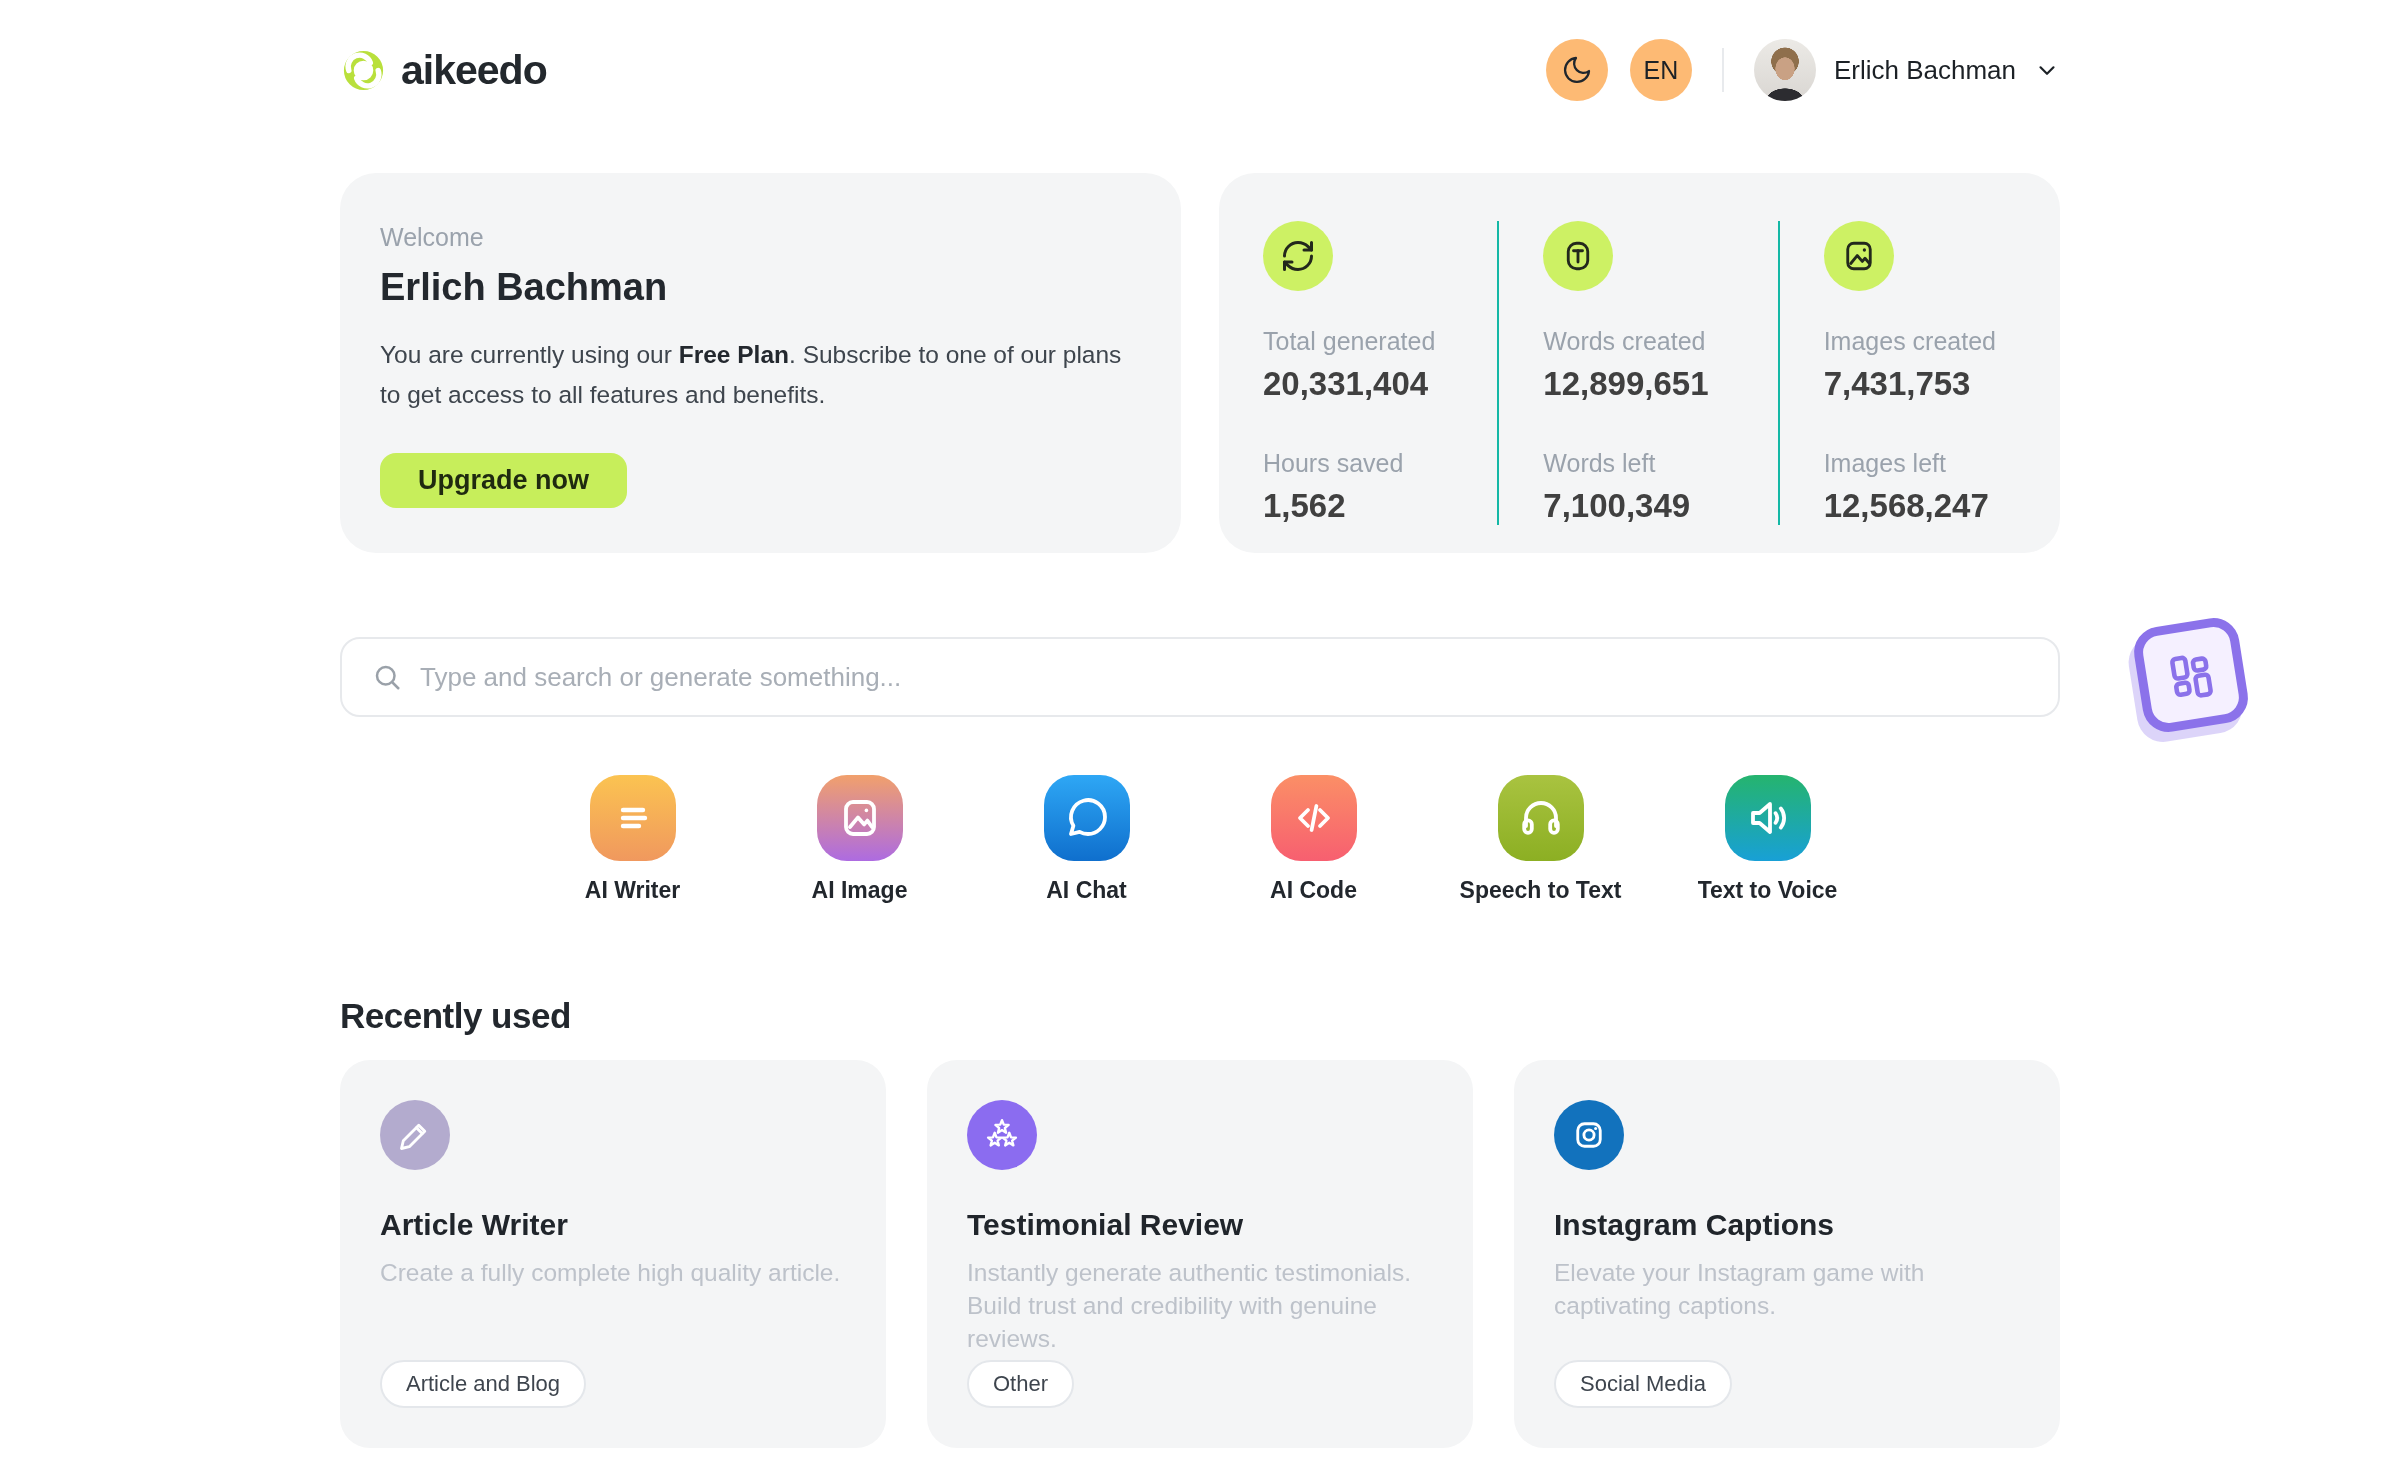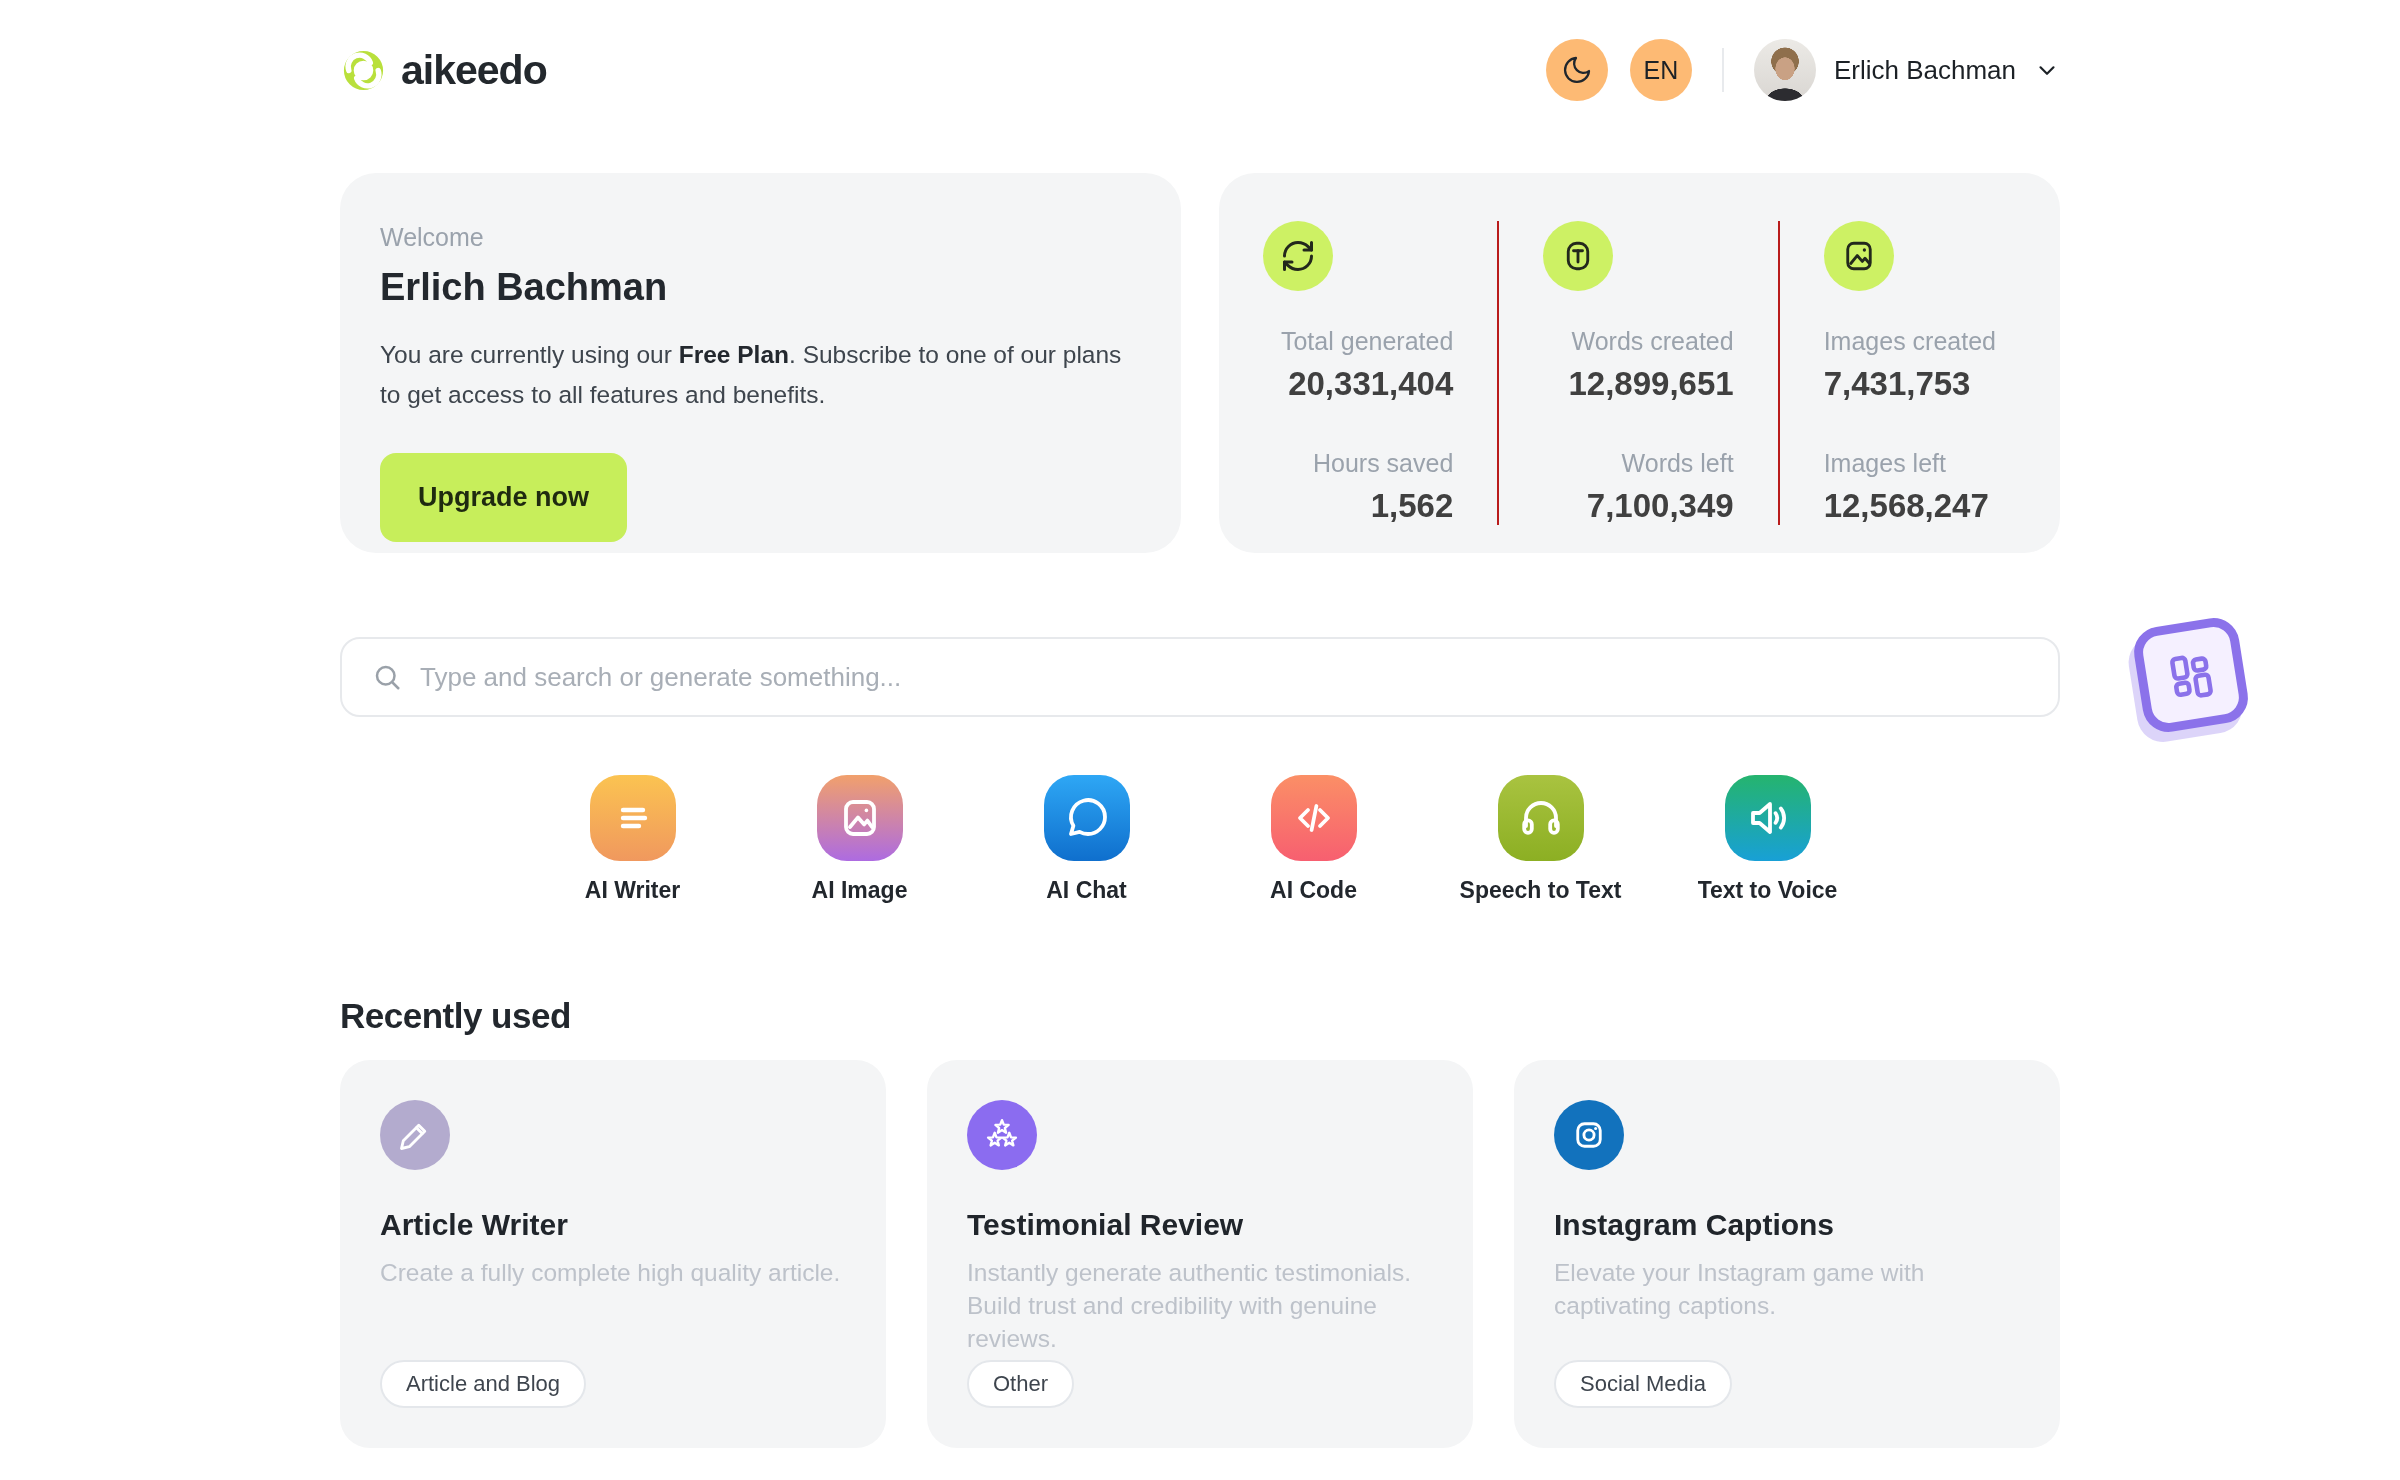--- a/index.html
+++ b/index.html
@@ -33,26 +33,26 @@
 
   
   .top-cards { display:grid; grid-template-columns:1fr 1fr; gap:38px; margin-top:61px; }
   .card { background:#f4f5f6; border-radius:36px; }
   .welcome-card { height:380px; padding:50px 40px 0 40px; }
   .welcome-label { font-size:25px; color:#9aa2ac; }
   .welcome-name { font-size:38px; font-weight:700; color:#23282e; margin-top:14px; }
   .welcome-msg { font-size:24.5px; line-height:40px; color:#3e454d; margin-top:26px; max-width:770px; }
   .welcome-msg strong { color:#23282e; }
   .upgrade-btn { display:inline-block; margin-top:38px; border:none; border-radius:16px;
-    padding:29px 38px; font-size:27px; font-weight:600; color:#1f2a10; cursor:pointer;
+    padding:12px 38px; font-size:27px; font-weight:600; color:#1f2a10; cursor:pointer;
     font-family:"Liberation Sans", sans-serif; }
 
   .stats-card { height:380px; padding:48px 0; display:grid; grid-template-columns:1fr 1fr 1fr; }
   .stat-col { padding:0 44px; }
-  .stat-col.bordered { border-right:2px solid #b91c1c;text-align:right; }
+  .stat-col.bordered { border-right:2px solid #14b8a6; }
   .stat-icon { width:70px; height:70px; border-radius:50%; display:flex; align-items:center; justify-content:center; }
   .stat-label { margin-top:36px; font-size:25px; color:#9aa2ac; }
   .stat-value { margin-top:9px; font-size:33px; font-weight:700; color:#404040; }
   .stat-label.second { margin-top:46px; }
 
   
   .search-bar { margin-top:84px; height:80px; background:#fff; border:2px solid #e7e9ec; border-radius:20px;
     display:flex; align-items:center; padding:0 30px; gap:18px; }
   .search-input { flex:1; border:none; outline:none; background:transparent; font-size:26px; color:#3a414a;
     font-family:"Liberation Sans", sans-serif; }

